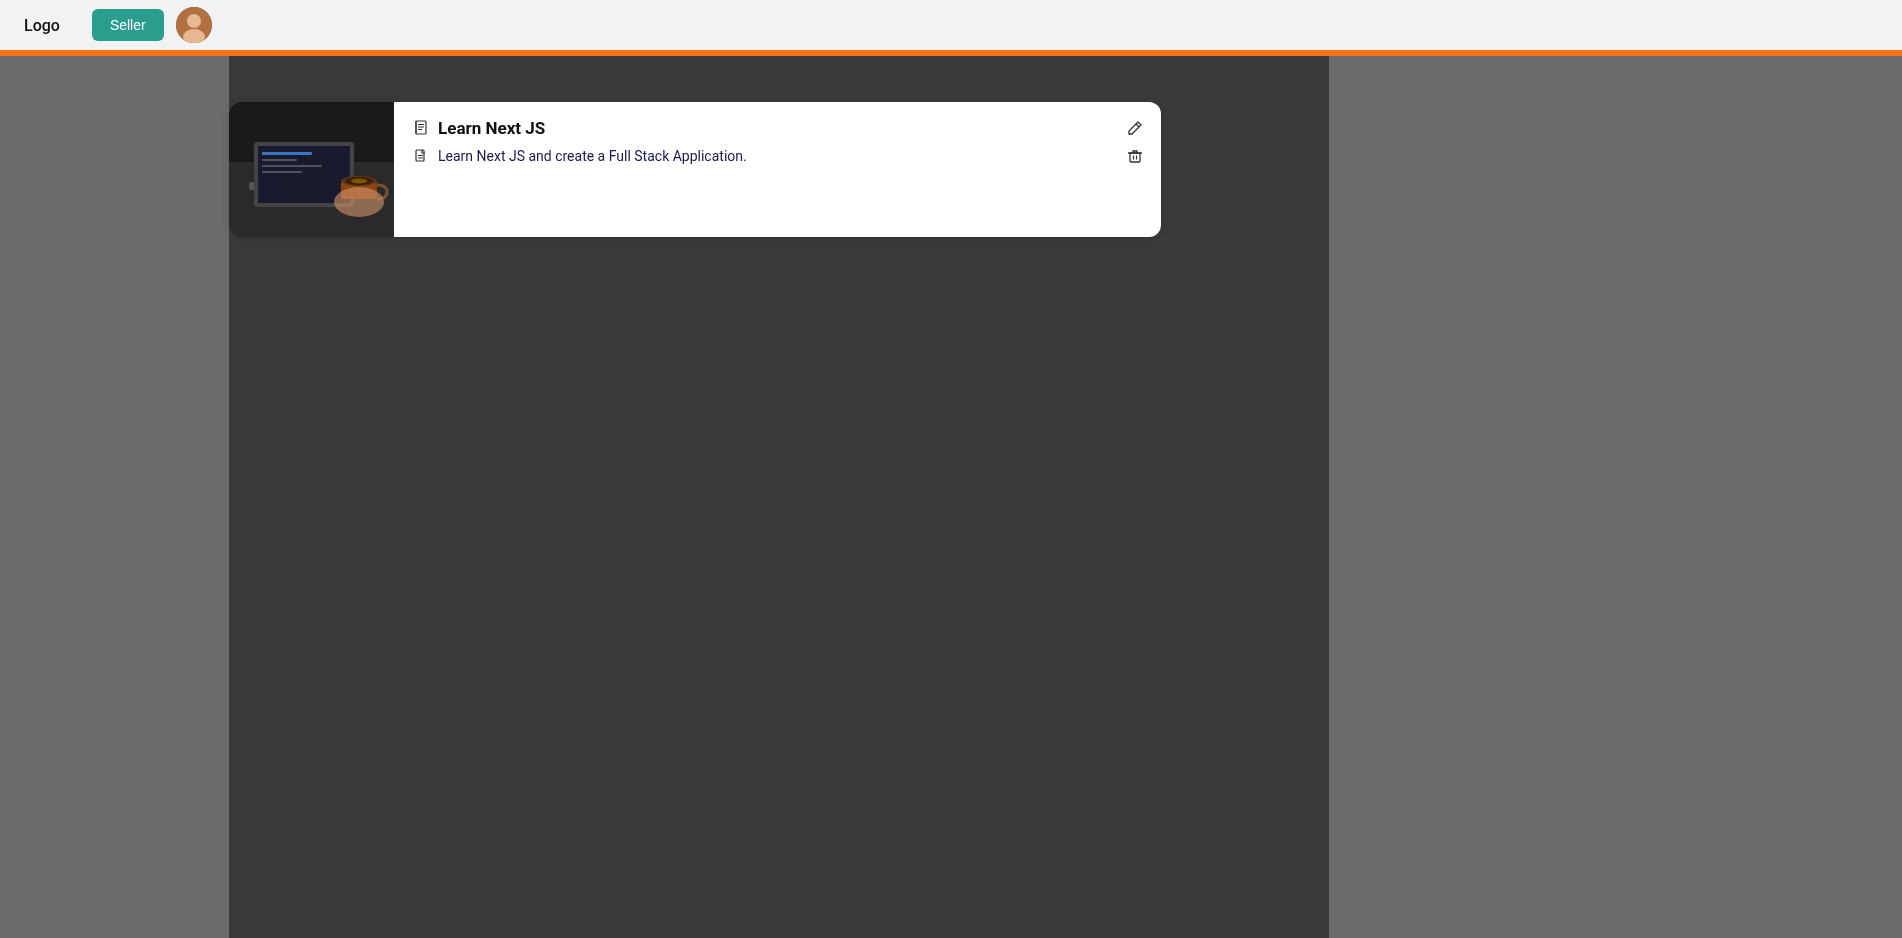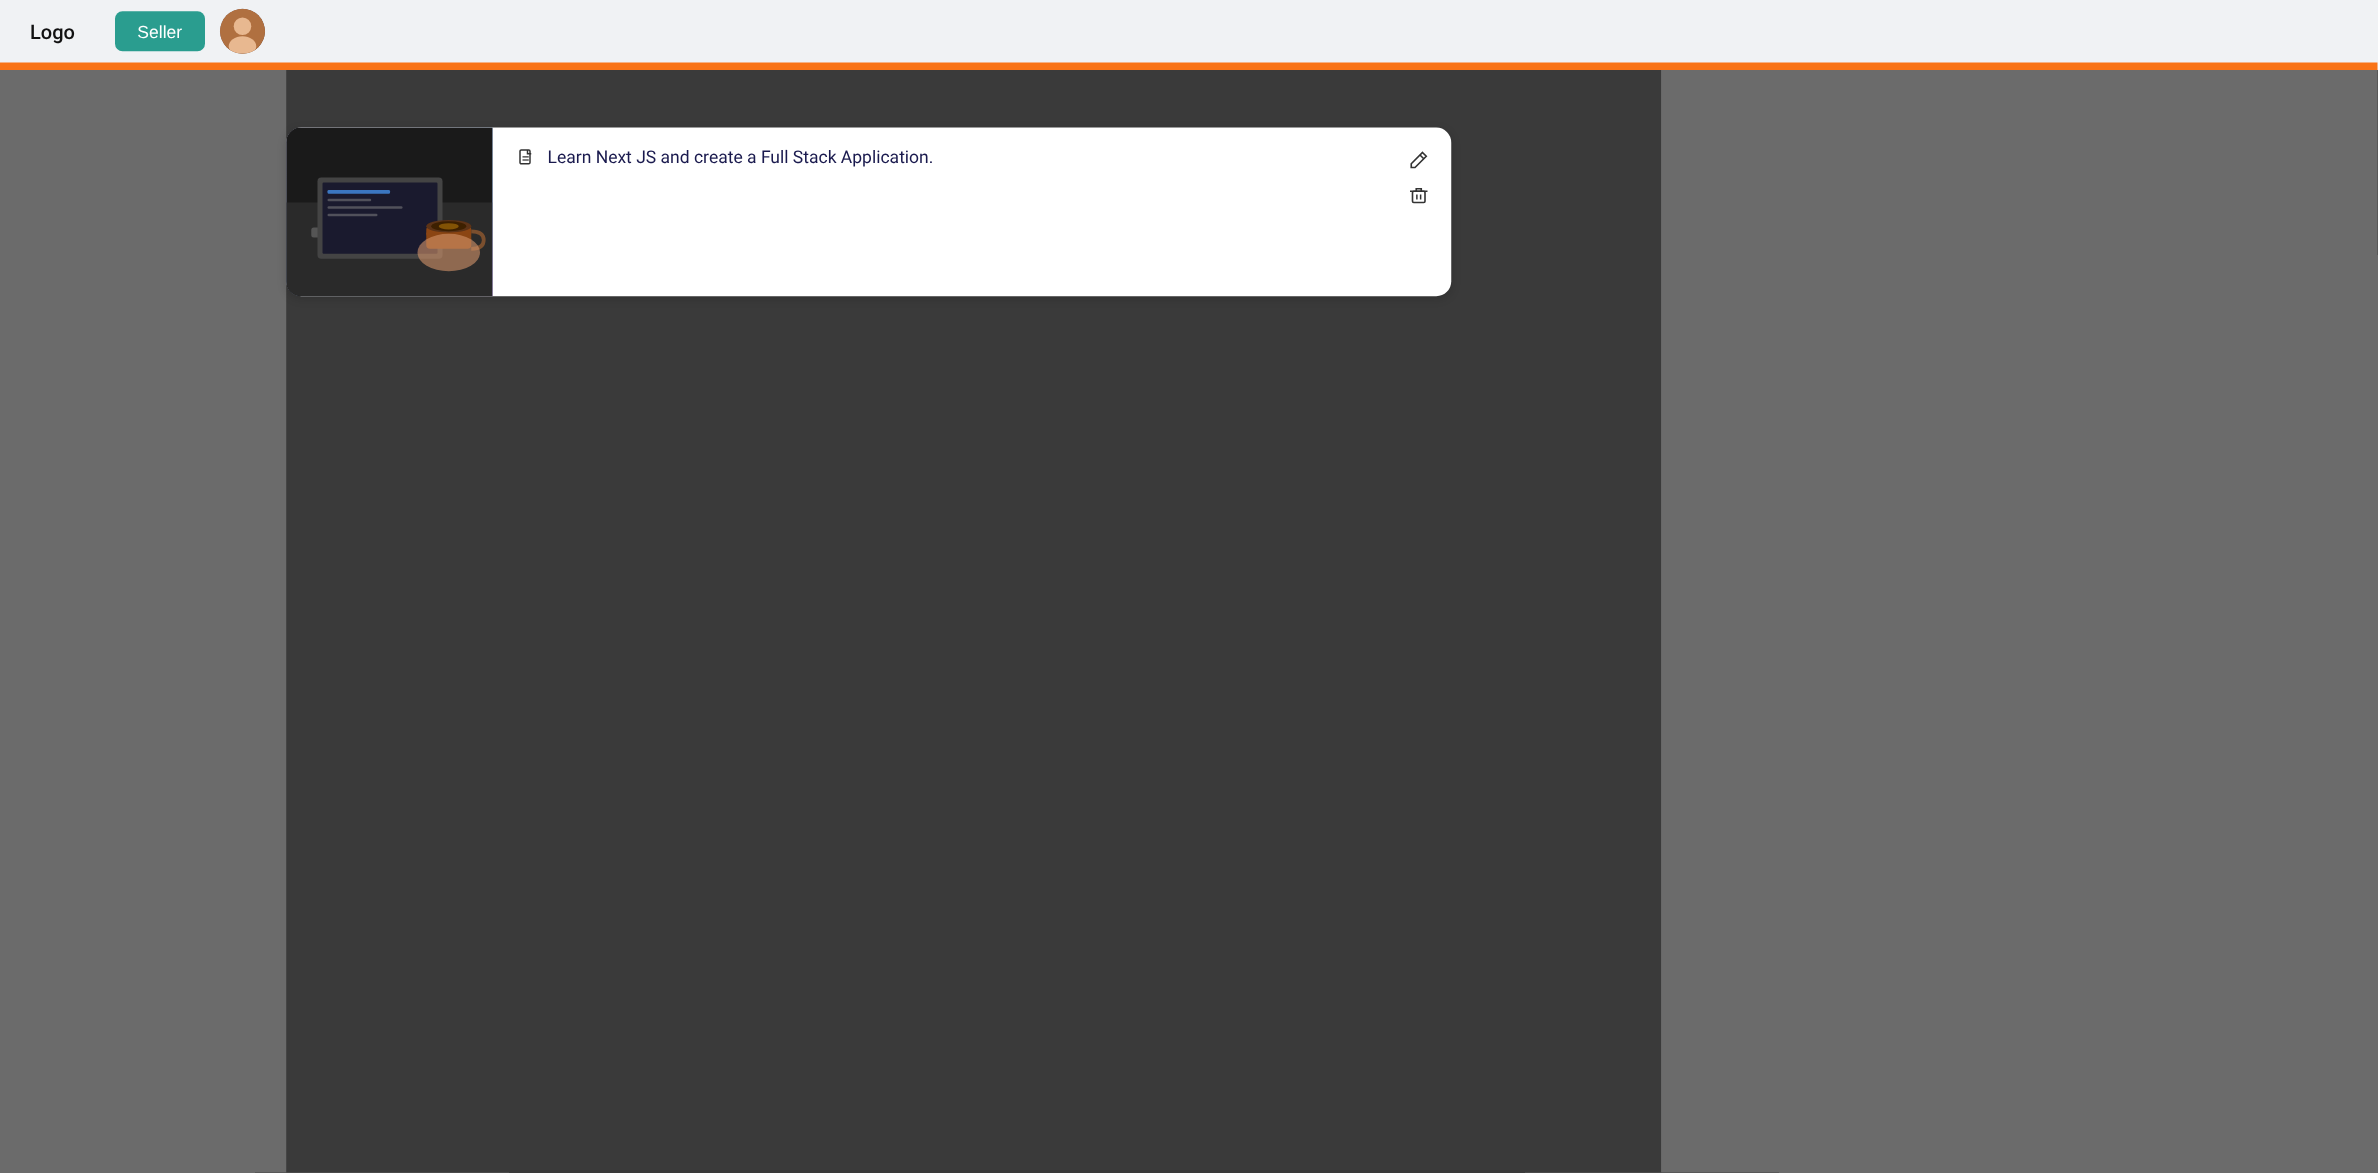--- a/index.html
+++ b/index.html
@@ -280,20 +280,32 @@
         <ellipse cx="130" cy="79" rx="8" ry="2.5" fill="#c8860a" opacity="0.5"></ellipse>
 
         <path d="M148 83 Q158 83 158 90 Q158 97 148 97" stroke="#7b4f2e" stroke-width="3" fill="none"></path>
 
         <ellipse cx="130" cy="100" rx="25" ry="15" fill="#d4956a" opacity="0.6"></ellipse>
       </svg>
     </div>
 
     <div class="course-info">
 
+      <div class="course-title-row">
+        <span class="course-icon">
+          <svg width="16" height="16" viewBox="0 0 16 16" fill="none" xmlns="http://www.w3.org/2000/svg">
+            <rect x="2" y="1" width="10" height="13" rx="1" stroke="#333" stroke-width="1.2" fill="none"></rect>
+            <rect x="4" y="4" width="6" height="1" fill="#333"></rect>
+            <rect x="4" y="6.5" width="6" height="1" fill="#333"></rect>
+            <rect x="4" y="9" width="4" height="1" fill="#333"></rect>
+            <rect x="1" y="1" width="2" height="13" rx="0.5" fill="#555"></rect>
+          </svg>
+        </span>
+        <span class="course-title">Learn Next JS</span>
+      </div>
 
       <div class="course-desc-row">
         <span class="course-icon">
           <svg width="14" height="14" viewBox="0 0 14 14" fill="none" xmlns="http://www.w3.org/2000/svg">
             <rect x="2" y="1" width="8" height="11" rx="1" stroke="#333" stroke-width="1.2" fill="none"></rect>
             <path d="M8 1 L8 4 L11 4" stroke="#333" stroke-width="1.2" fill="none"></path>
             <path d="M8 1 L11 4 L11 12 Q11 13 10 13 L3 13 Q2 13 2 12 L2 2 Q2 1 3 1 Z" stroke="none" fill="none"></path>
             <rect x="4" y="6" width="5" height="1" fill="#333"></rect>
             <rect x="4" y="8.5" width="5" height="1" fill="#333"></rect>
           </svg>

